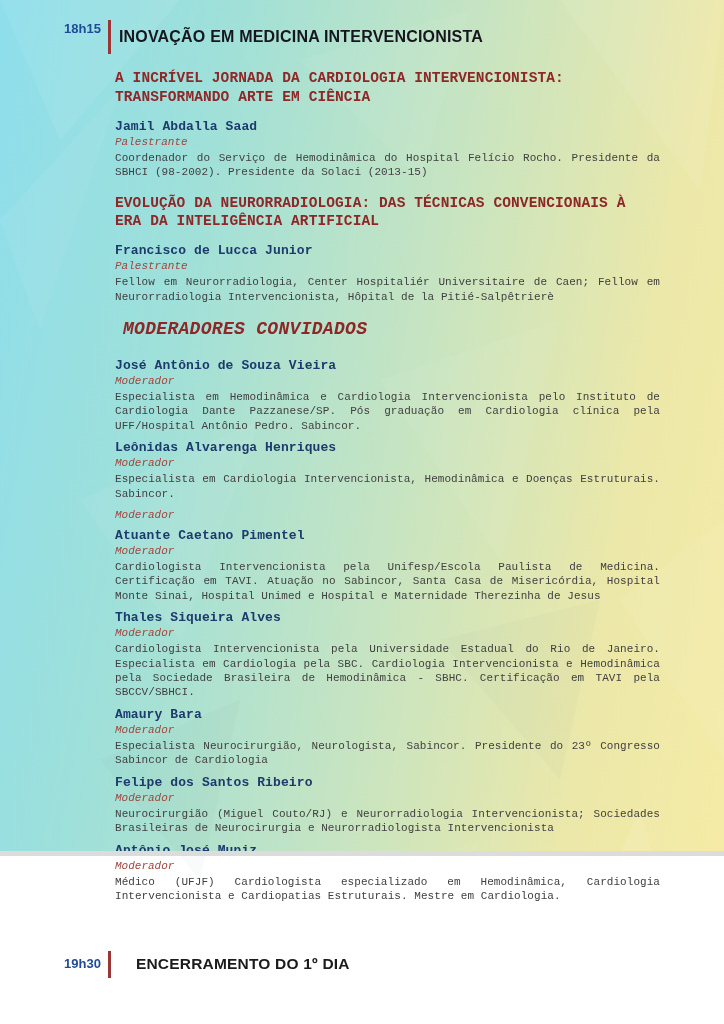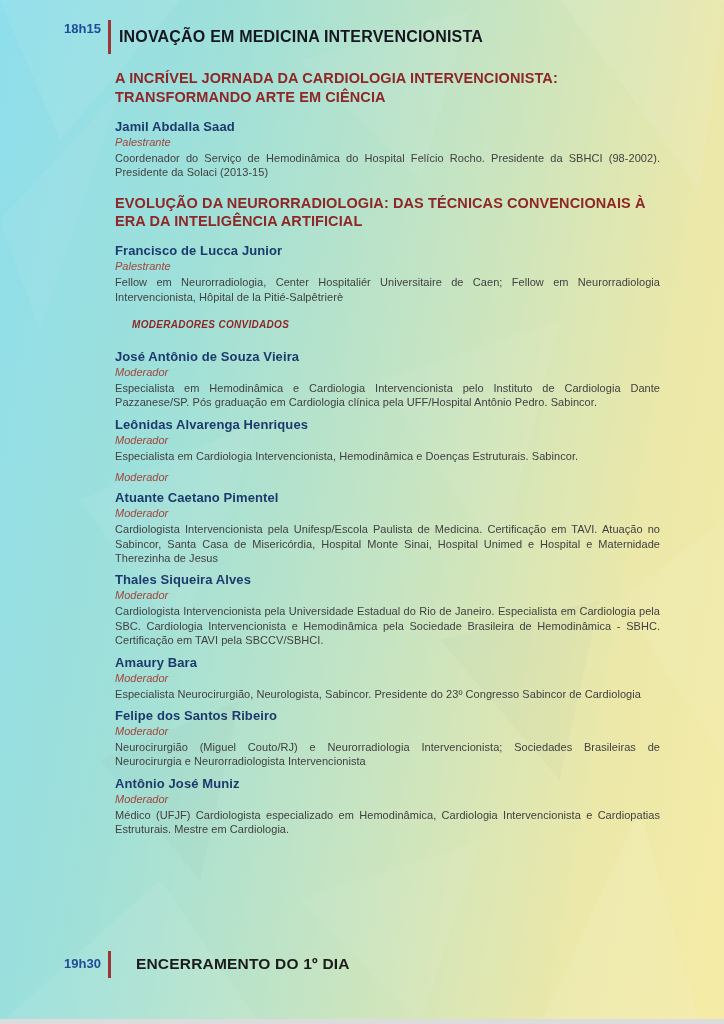--- a/index.html
+++ b/index.html
@@ -2,21 +2,21 @@
 <html lang="pt" style="--time-blue: #1f4b99; --rule-red: #9c3636; --heading-dark: #16161f; --title-red: #8e2727; --name-navy: #1d3a6d; --role-red: #a2453c; --body-gray: #414141; --bg-cyan: #8edeec; --bg-green: #c6e4c2; --bg-yellow: #f5eba6; --strip-gray: #dcdcdc;"><head>
 <meta charset="utf-8">
 <style>
   html,body{margin:0;padding:0;}
   body{
     width:724px;height:1024px;overflow:hidden;
     font-family:"Liberation Sans",sans-serif;
     -webkit-font-smoothing:antialiased;
   }
   .page{
-    position:relative;width:724px;height:1024px;
+    position:relative;width:724px;height:856px;
     background:linear-gradient(100deg,
       var(--bg-cyan,#8edeec) 0%,
       #9fe0d9 26%,
       var(--bg-green,#c6e4c2) 55%,
       #ece8a9 82%,
       var(--bg-yellow,#f5eba6) 100%);
   }
   .texture{position:absolute;inset:0;width:724px;height:1024px;pointer-events:none;}
   .session-header{
     position:absolute;left:64px;top:20px;
@@ -30,21 +30,21 @@
   .vrule{
     width:3px;height:34px;background:var(--rule-red,#9c3636);
     margin:0 8px 0 7px;flex:none;
   }
   .vrule.short{height:27px;}
   .session-title{
     margin:0;color:var(--heading-dark,#16161f);
     font-size:16px;font-weight:bold;letter-spacing:.2px;line-height:1.1;
   }
   .content{
-    position:absolute;left:115px;top:69px;width:545px;
+    position:absolute;left:115px;top:69px;width:545px;font-family:Liberation Mono, monospace;
   }
   .talk{margin:0 0 14px 0;}
   .talk-title{
     margin:0 0 13px 0;
     color:var(--title-red,#8e2727);
     font-size:14.5px;font-weight:bold;line-height:1.3;letter-spacing:.1px;
   }
   .person-name{
     color:var(--name-navy,#1d3a6d);
     font-size:13px;font-weight:bold;line-height:14px;letter-spacing:.1px;
@@ -52,23 +52,23 @@
   .person-role{
     color:var(--role-red,#a2453c);
     font-size:11px;font-style:italic;line-height:12px;
     margin:2px 0 3px 0;
   }
   .person-bio{
     margin:0;color:var(--body-gray,#414141);
     font-size:11px;line-height:14.4px;text-align:justify;letter-spacing:.05px;
   }
   .mods-heading{
-    margin:15px 0 20px 17px;
+    margin:15px 0 20px 8px;
     color:var(--title-red,#8e2727);
-    font-size:10px;font-weight:bold;font-style:italic;letter-spacing:.3px;
+    font-size:18px;font-weight:bold;font-style:italic;letter-spacing:.3px;
   }
   .person + .person{margin-top:8px;}
   .session-footer{
     position:absolute;left:64px;top:938px;
     display:flex;align-items:center;
   }
   .footer-title{
     margin:17px;color:#1b1b1b;font-size:15.5px;font-weight:bold;letter-spacing:.2px;
   }
   .session-footer .time-label{align-self:center;margin-top:0;}

